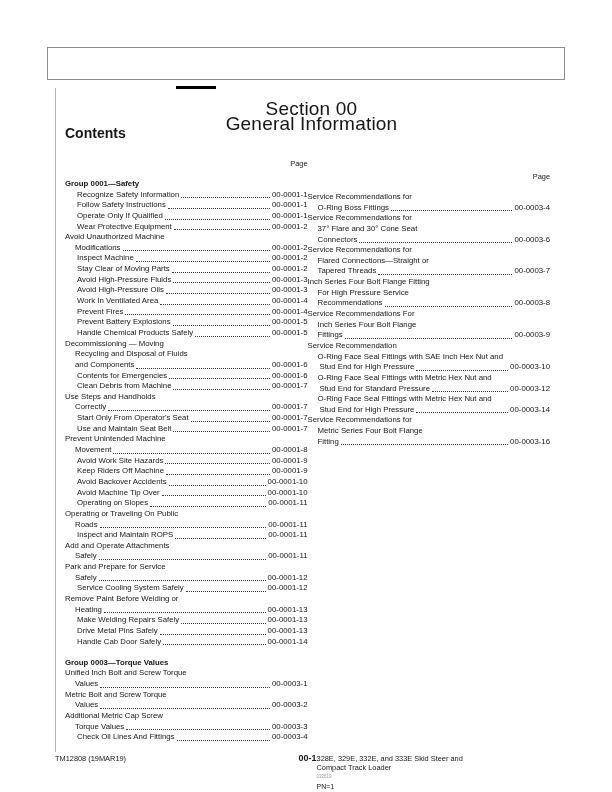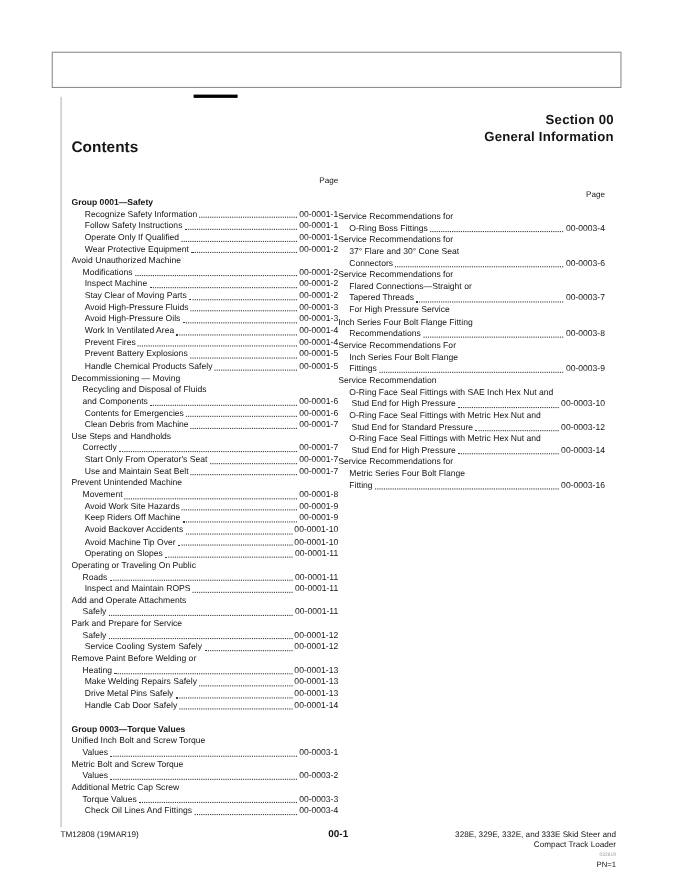--- a/index.html
+++ b/index.html
@@ -20,22 +20,22 @@
     position: absolute; left: 176px; top: 86px;
     width: 40px; height: 3px; background: #000;
   }
   .content {
     position: absolute; left: 55px; top: 88px;
     width: 503px; height: 664px;
     border-left: 1px solid #b5b5b5;
     padding: 14px 0 0 9px;
   }
   .doc-header {
-    text-align: right; font-weight: bold;
-    font-size: 12px; line-height: 14.5px; letter-spacing: 0.2px;
+    text-align: center; font-weight: normal;
+    font-size: 19px; line-height: 14.5px; letter-spacing: 0.2px;
   }
   .contents-label {
     text-align: left; font-weight: bold;
     font-size: 14px; margin-top: -6px;
   }
   .cols { display: flex; margin-top: 18px; padding-right: 8px; }
   .col { flex: 1; min-width: 0; }
   .col-right { padding-top: 13px; }
   .page-label { text-align: right; font-size: 7.4px; margin-bottom: 11px; }
   .toc-line {
@@ -52,21 +52,21 @@
   .toc-line .pn { flex: 0 0 auto; }
   .toc-line.i1 { padding-left: 10px; }
   .toc-line.bold { font-weight: bold; }
   .toc-line.gap { margin-top: 10.65px; }
   .footer {
     position: absolute; left: 55px; top: 754px; width: 505px;
     display: flex; align-items: flex-start; font-size: 7.4px;
   }
   .footer-left { flex: 1; line-height: 9px; }
   .footer-center { flex: 0 0 auto; font-weight: bold; font-size: 9px; margin-top: -1px; }
-  .footer-right { flex: 1; text-align: right; line-height: 9px; }
+  .footer-right { flex: 1; line-height: 9px; }
   .fine-print { font-size: 4.5px; color: #9a9a9a; line-height: 6px; margin-top: 2px; }
   .print-note { font-size: 7px; margin-top: 2px; }
 </style>
 </head>
 <body>
 
 <div class="top-box"></div>
 <div class="reg-mark"></div>
 
 <div class="content">
@@ -302,22 +302,22 @@
             <span class="leader"></span>
             <span class="pn">00-0003-6</span>
           </div>
           <div class="toc-line">Service Recommendations for</div>
           <div class="toc-line i1">Flared Connections—Straight or</div>
           <div class="toc-line i1 has-page">
             <span class="t">Tapered Threads</span>
             <span class="leader"></span>
             <span class="pn">00-0003-7</span>
           </div>
+          <div class="toc-line">Inch Series Four Bolt Flange Fitting</div>
           <div class="toc-line i1">For High Pressure Service</div>
-          <div class="toc-line">Inch Series Four Bolt Flange Fitting</div>
           <div class="toc-line i1 has-page">
             <span class="t">Recommendations</span>
             <span class="leader"></span>
             <span class="pn">00-0003-8</span>
           </div>
           <div class="toc-line">Service Recommendations For</div>
           <div class="toc-line i1">Inch Series Four Bolt Flange</div>
           <div class="toc-line i1 has-page">
             <span class="t">Fittings</span>
             <span class="leader"></span>

